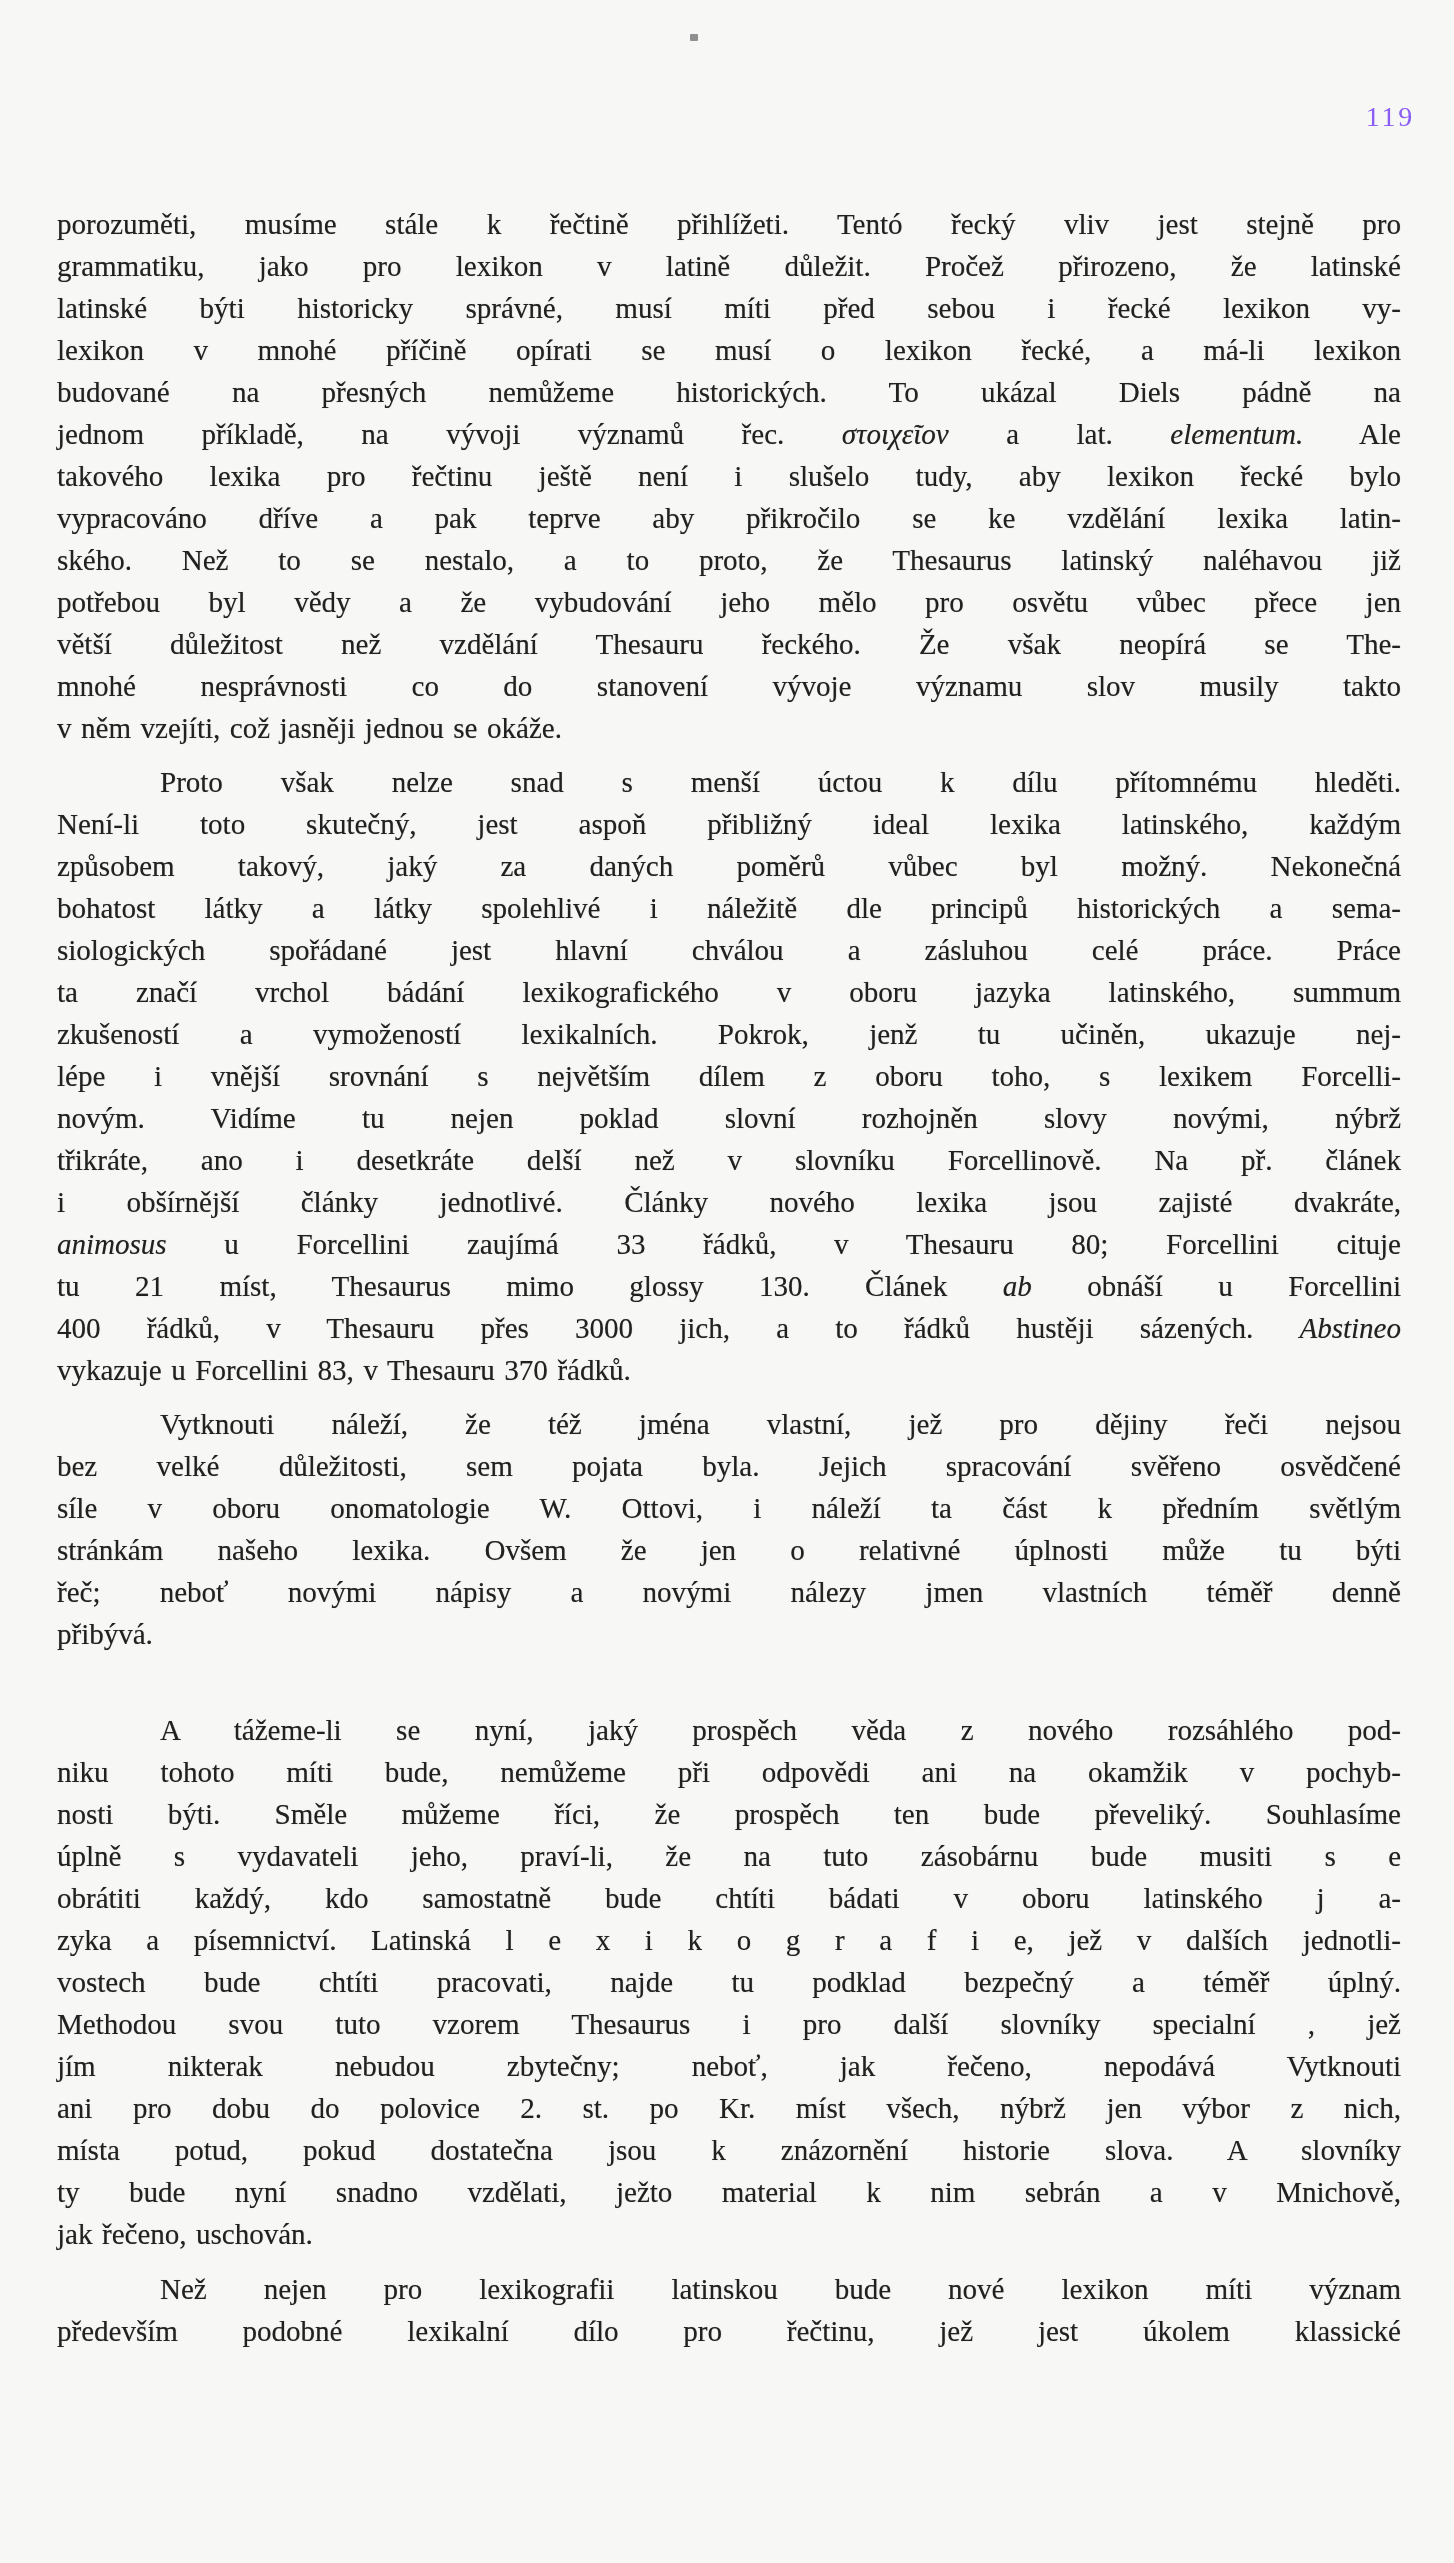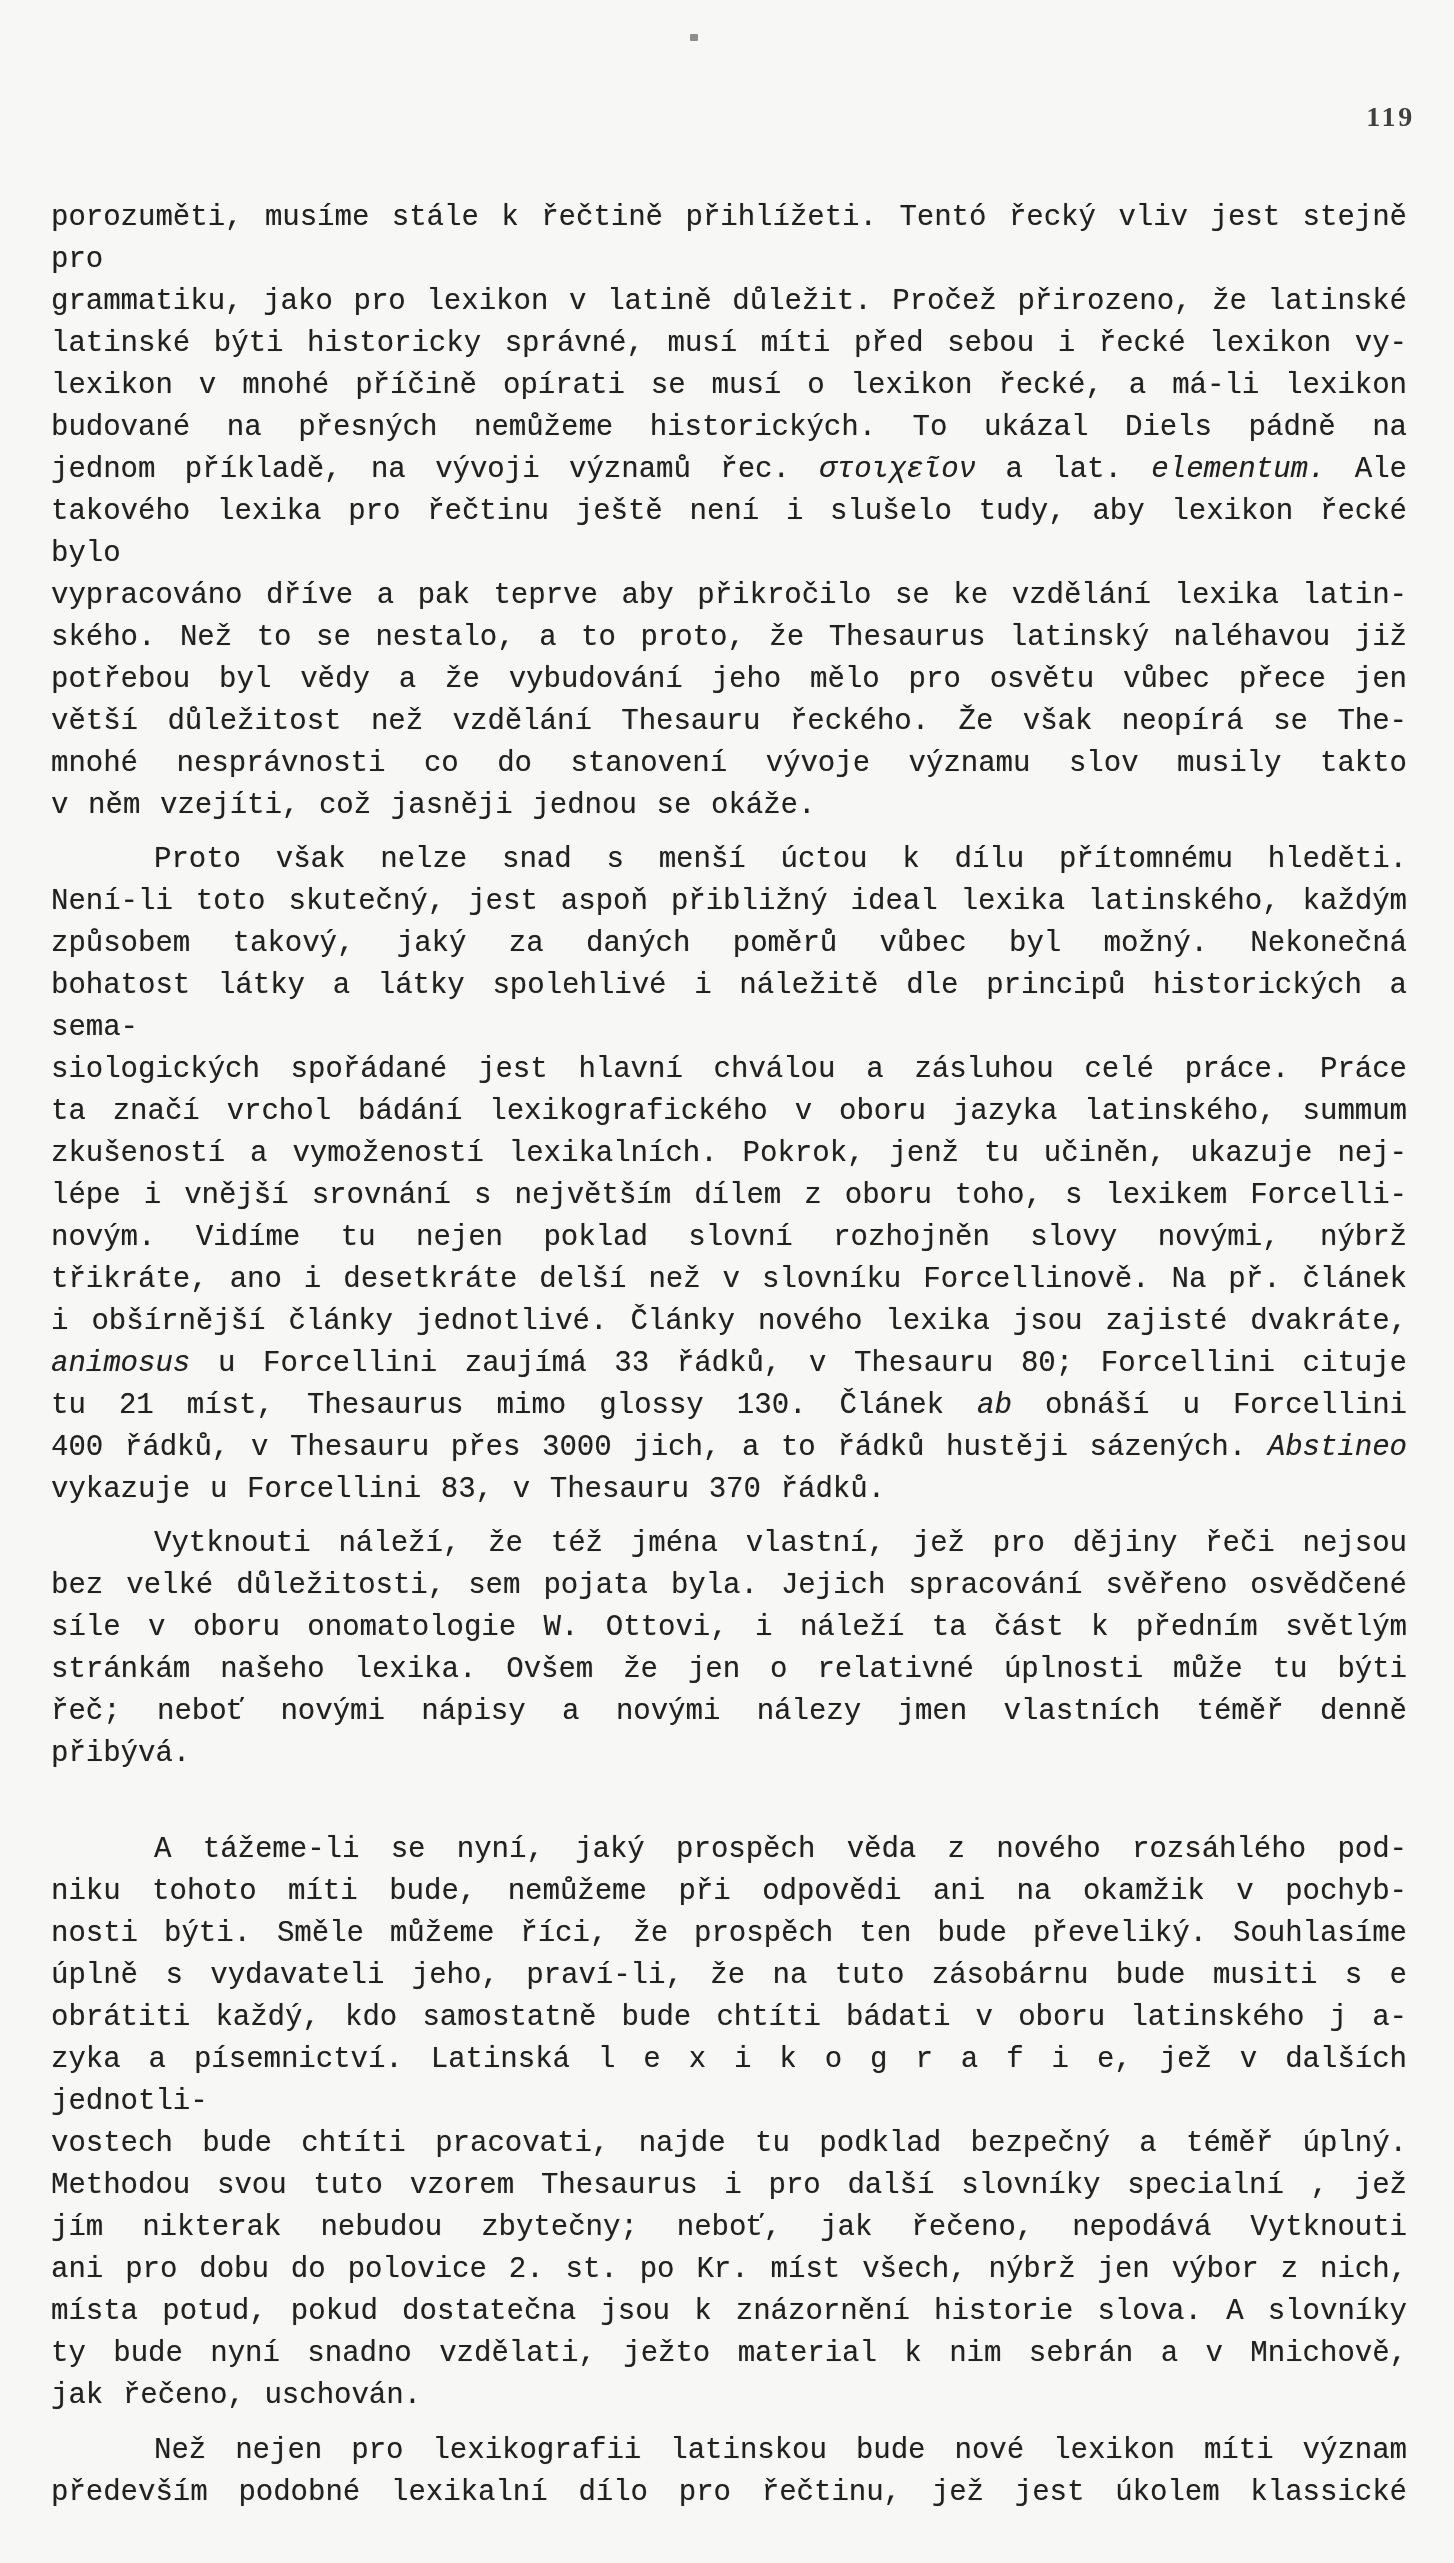--- a/index.html
+++ b/index.html
@@ -16,36 +16,36 @@
     overflow: hidden;
     font-family: "Liberation Serif", "DejaVu Serif", serif;
     color: #212121;
   }
   .page-number {
     position: absolute;
     top: 101px;
     left: 1353px;
     width: 62px;
     font-size: 28px;
-    font-weight: 700;
+    font-weight: 400;
     letter-spacing: 2.8px;
-    color: #404040;
+    color: #8b5cf6;
     text-align: right;
   }
   .text-block {
     position: absolute;
     top: 193px;
     left: 47px;
     width: 1364px;
     font-size: 29px;
     line-height: 42px;
     word-spacing: 2.3px;
     text-shadow: 0.2px 0.3px 0.7px rgba(35,35,35,0.45);
   }
-  .paragraph { margin: 4px; font-family: Liberation Mono, monospace; }
+  .paragraph { margin: 10px; }
   .paragraph + .paragraph { margin-top: 12.2px; }
   .paragraph.gap-before { margin-top: 54px; }
   .line {
     text-align: justify;
     text-align-last: justify;
   }
   .line.last {
     text-align-last: left;
   }
   .line.indent {

